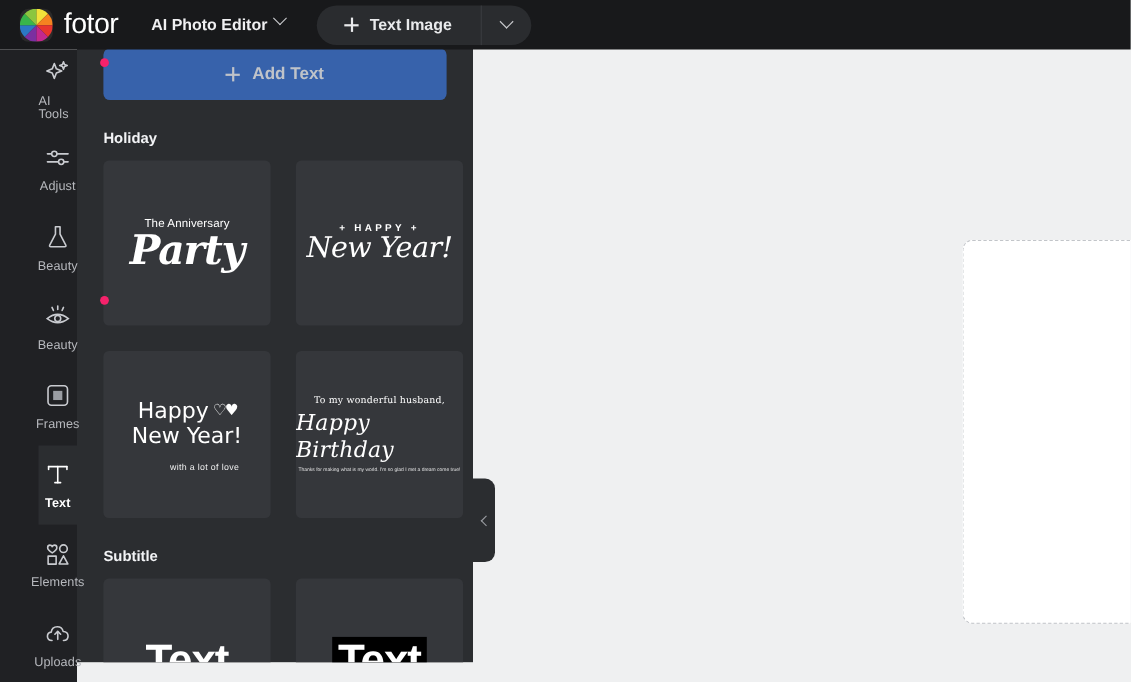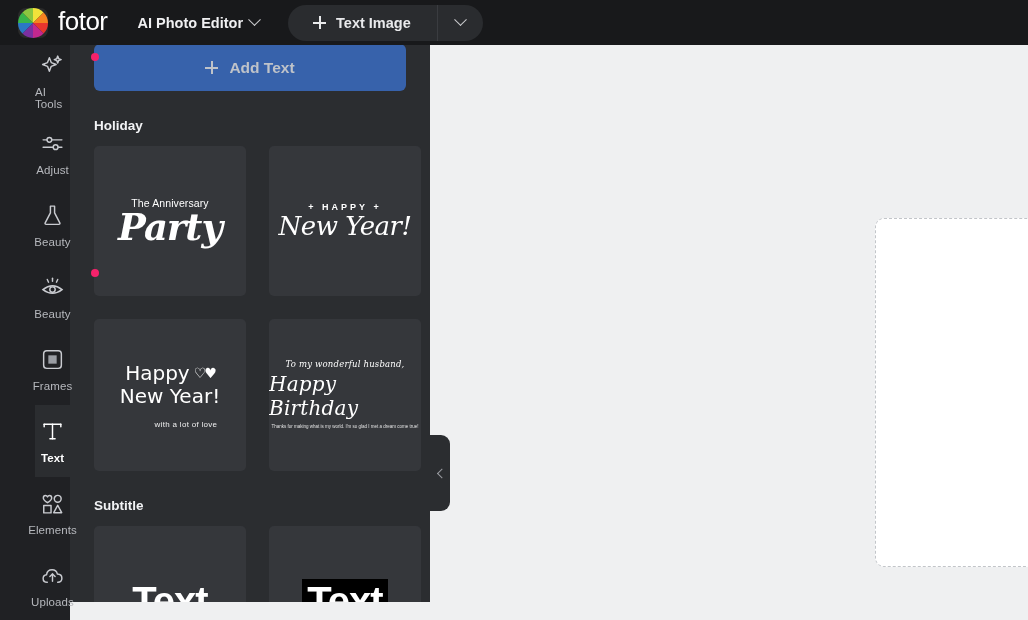--- a/index.html
+++ b/index.html
@@ -22,21 +22,21 @@
   }
   .logo-wrap { margin-left: 18px; display: flex; align-items: flex-start; }
   .logo { width: 30px; height: 30px; border-radius: 8px; overflow: hidden; position: relative; background:#2a2a2a; }
   .brand {
     margin-left: 10px;
     font-size: 26px; font-weight: 400; letter-spacing: -0.5px;
     color: #ffffff; line-height: 1;
   }
   .editor-select {
     margin-left: 30px;
-    display: flex; align-items: center; gap: 7px;
+    display: flex; align-items: flex-start; gap: 7px;
     color: #f0f0f2; font-size: 14.5px; font-weight: 700;
     cursor: pointer;
   }
   .chev { width: 9px; height: 9px; border-right: 1.7px solid #c9cacd; border-bottom: 1.7px solid #c9cacd;
           transform: rotate(45deg) translate(-2px,-2px); }
   .open-pill {
     margin-left: 29px;
     height: 36px; display: flex; align-items: center;
     background: #2a2c2f; border-radius: 18px;
     cursor: pointer;
@@ -124,21 +124,21 @@
   .th1-main { font-size: 37px; line-height: .95; letter-spacing: -1px; }
 
   .th2-sub { font-size: 9px; letter-spacing: 3px; font-weight: 700; color:#fff; }
   .th2-main { font-size: 26px; line-height: 1.05; letter-spacing: -.5px; margin-top: 1px; }
 
   .th3-l1 { color:#fff; font-size: 20px; font-family:"DejaVu Sans", sans-serif; display:flex; align-items:center; gap:4px; line-height:1.15;}
   .th3-l2 { color:#fff; font-size: 20px; font-family:"DejaVu Sans", sans-serif; line-height:1.15; }
   .th3-l3 { color:#fff; font-size: 8px; margin-top: 12px; letter-spacing: .3px; opacity:.92;margin-left:32px; }
   .hearts { font-size: 14px; line-height: 1; letter-spacing: -2px; }
 
-  .th4-l1 { color:#fff; font-size: 8.5px; font-family:"DejaVu Serif", serif; font-style: italic; letter-spacing:.2px; }
+  .th4-l1 { color:#fff; font-size: 8.5px; font-family:"DejaVu Serif", serif; letter-spacing:.2px; }
   .th4-l2 { color:#fff; font-size: 20px; font-family:"DejaVu Serif", serif; font-style: italic; letter-spacing:.2px; margin-top:3px; }
   .th4-l3 { color:#fff; font-size: 4.5px; line-height:1.5; text-align:center; margin-top:4px; opacity:.85; }
 
   .th-text-plain { color:#fff; font-size: 40px; font-weight: 700; font-family:"Liberation Sans", sans-serif; letter-spacing:-1px; }
   .th-text-hl { color:#fff; font-size: 40px; font-weight: 700; font-family:"Liberation Sans", sans-serif;
                 letter-spacing:-1px; background:#000; padding: 0 5px; }
 
   
   .collapse {
     position: absolute; left: 430px; top: 435px;

